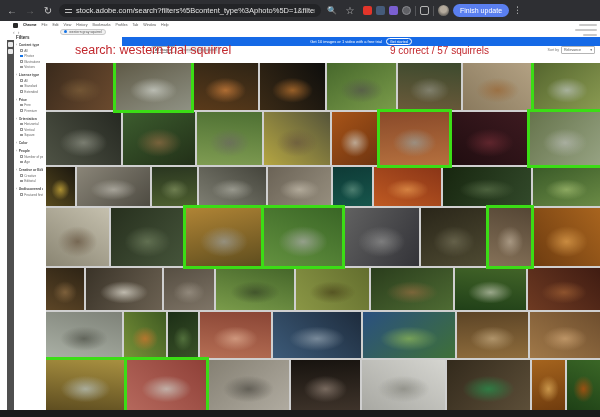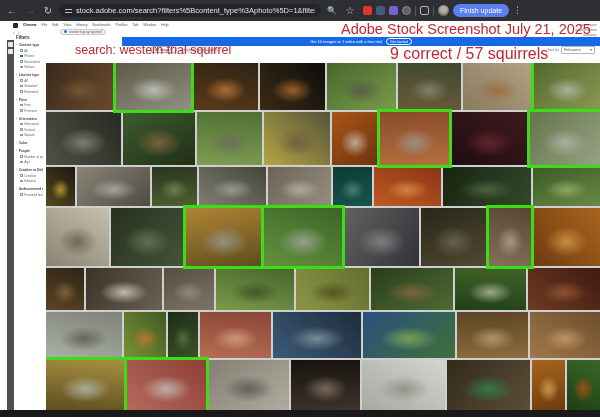--- a/index.html
+++ b/index.html
@@ -66,21 +66,21 @@
   .chip.outline{border:0.5px solid #aaa; background:#fff;}
   .chip.fill{background:#ececec; color:#777;}
   .sort{position:absolute; right:5px; top:46px; display:flex; align-items:center; gap:2px;}
   .sort-label{font-size:3.6px; color:#777;}
   .sort-box{height:8px; min-width:34px; border:0.5px solid #b5b5b5; background:#fff; border-radius:1px; font-size:3.6px; color:#555; display:flex; align-items:center; justify-content:space-between; padding:0 2px; gap:2px;}
 
   
   .anno{position:absolute; color:var(--red); white-space:nowrap; z-index:20; font-family:"Liberation Sans",sans-serif;}
   .anno.title{left:341px; top:21px; font-size:14.5px;}
   .anno.search{left:75px; top:43px; font-size:12.5px;}
-  .anno.score{left:390px; top:45px; font-size:16px;}
+  .anno.score{left:390px; top:45px; font-size:10px;}
 
   
   .grid{position:absolute; left:46px; top:63px; width:554px; height:347px; background:#cfcfcf; display:flex; flex-direction:column; gap:2px; overflow:hidden;}
   .grid-row{display:flex; gap:2px; width:100%;}
   .tile{flex-basis:0; min-width:0; cursor:pointer;}
   .tile.boxed{outline:3px solid var(--green); outline-offset:0px; z-index:5; position:relative;}
 
   .bottom-bar{position:absolute; left:0; top:410px; width:600px; height:7px; background:#1a1a1a;}
 </style>
 </head>
@@ -277,21 +277,20 @@
   </div>
 
   <div class="sort">
     <span class="sort-label">Sort by</span>
     <div class="sort-box">
       <span>Relevance</span>
       <span>▾</span>
     </div>
   </div>
 
-  <div class="anno title">Adobe Stock Screenshot July 21, 2025</div>
   <div class="anno search">search: western trial squirrel</div>
   <div class="anno score">9 correct / 57 squirrels</div>
 
   <div class="grid" id="grid">
       <div class="grid-row" style="height: 47px;">
         <div class="tile" style="flex-grow: 69; background: radial-gradient(45% 38% at 50% 58%, rgba(122, 92, 56, 0.8), transparent 70%), linear-gradient(120deg, rgb(58, 42, 28), rgb(107, 74, 46));"></div>
         <div class="tile boxed" style="flex-grow: 75; background: radial-gradient(45% 38% at 50% 58%, rgba(201, 204, 196, 0.8), transparent 70%), linear-gradient(157deg, rgb(95, 90, 71), rgb(143, 145, 131));"></div>
         <div class="tile" style="flex-grow: 66; background: radial-gradient(45% 38% at 50% 58%, rgba(201, 124, 58, 0.8), transparent 70%), linear-gradient(194deg, rgb(46, 36, 21), rgb(90, 58, 26));"></div>
         <div class="tile" style="flex-grow: 66; background: radial-gradient(45% 38% at 50% 58%, rgba(181, 112, 46, 0.8), transparent 70%), linear-gradient(231deg, rgb(14, 14, 12), rgb(58, 42, 22));"></div>
         <div class="tile" style="flex-grow: 69; background: radial-gradient(45% 38% at 50% 58%, rgba(85, 88, 74, 0.8), transparent 70%), linear-gradient(148deg, rgb(71, 104, 44), rgb(122, 155, 74));"></div>

